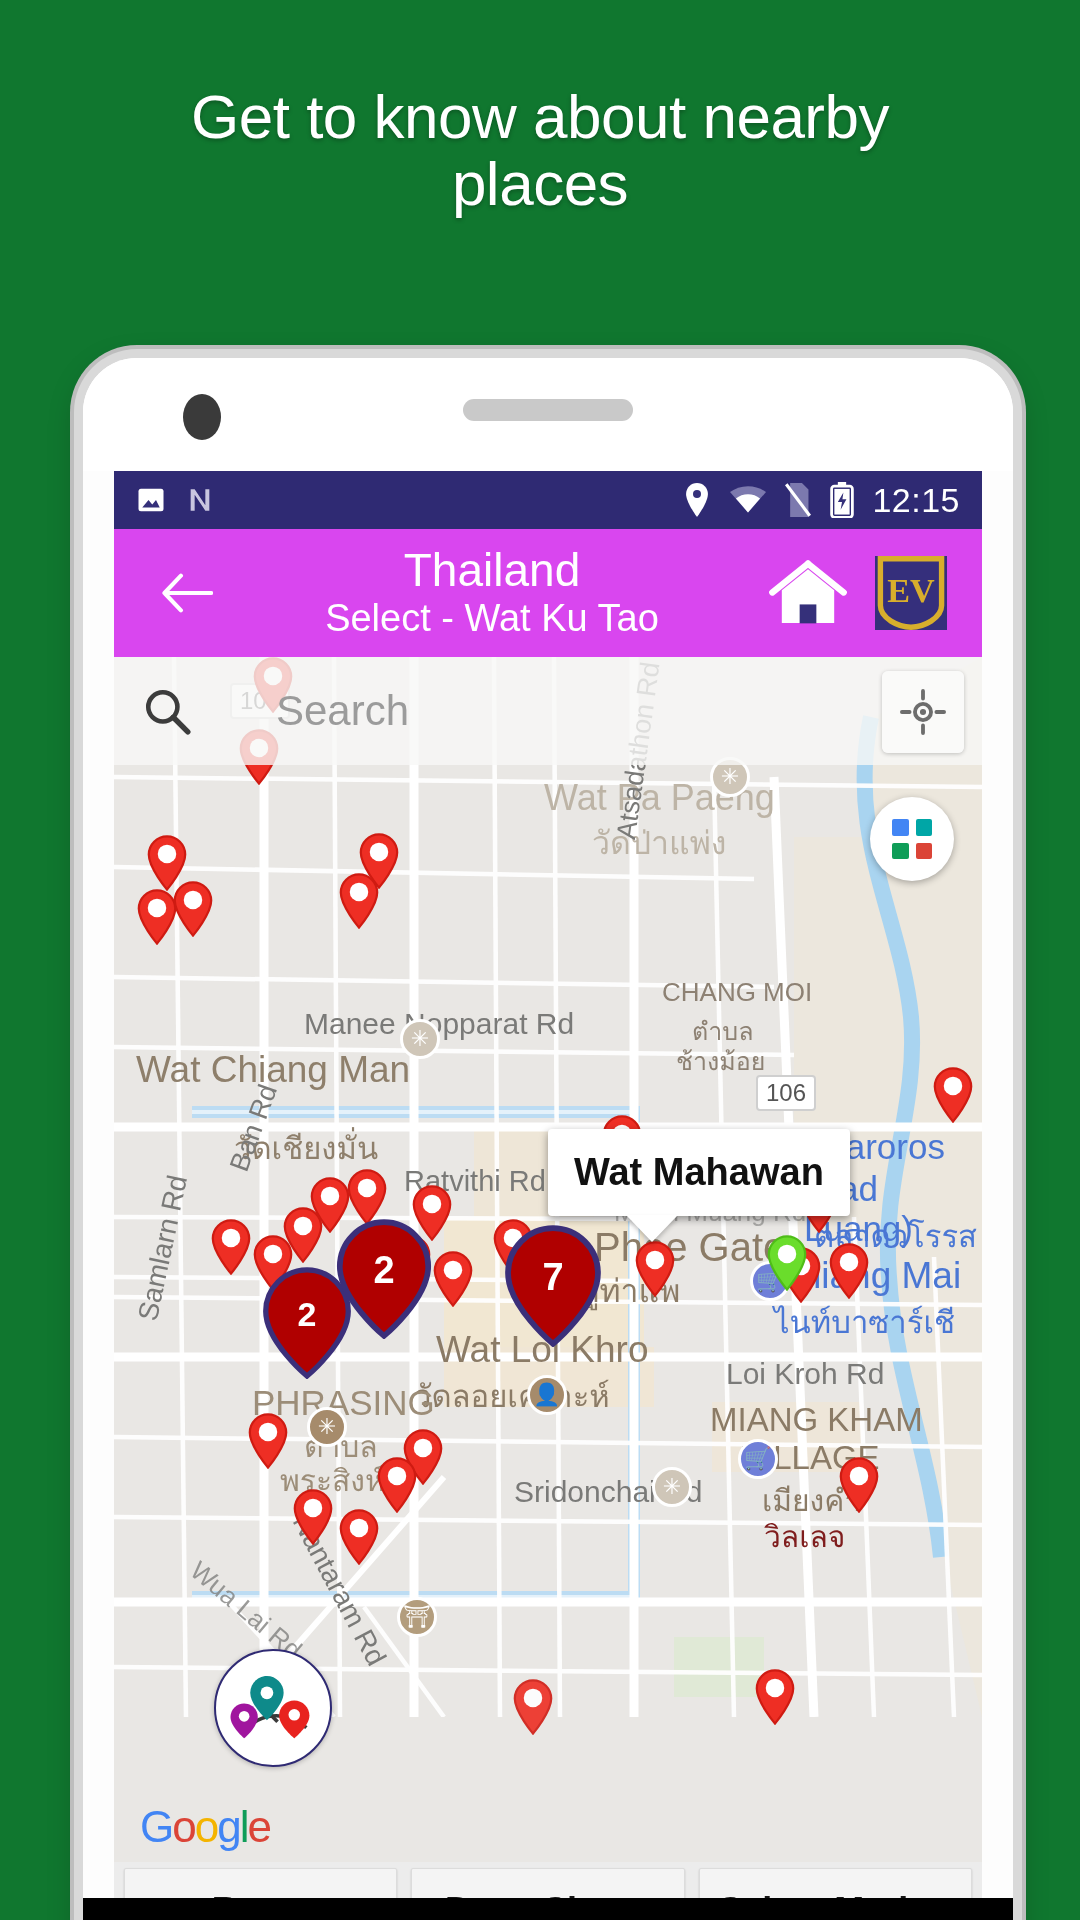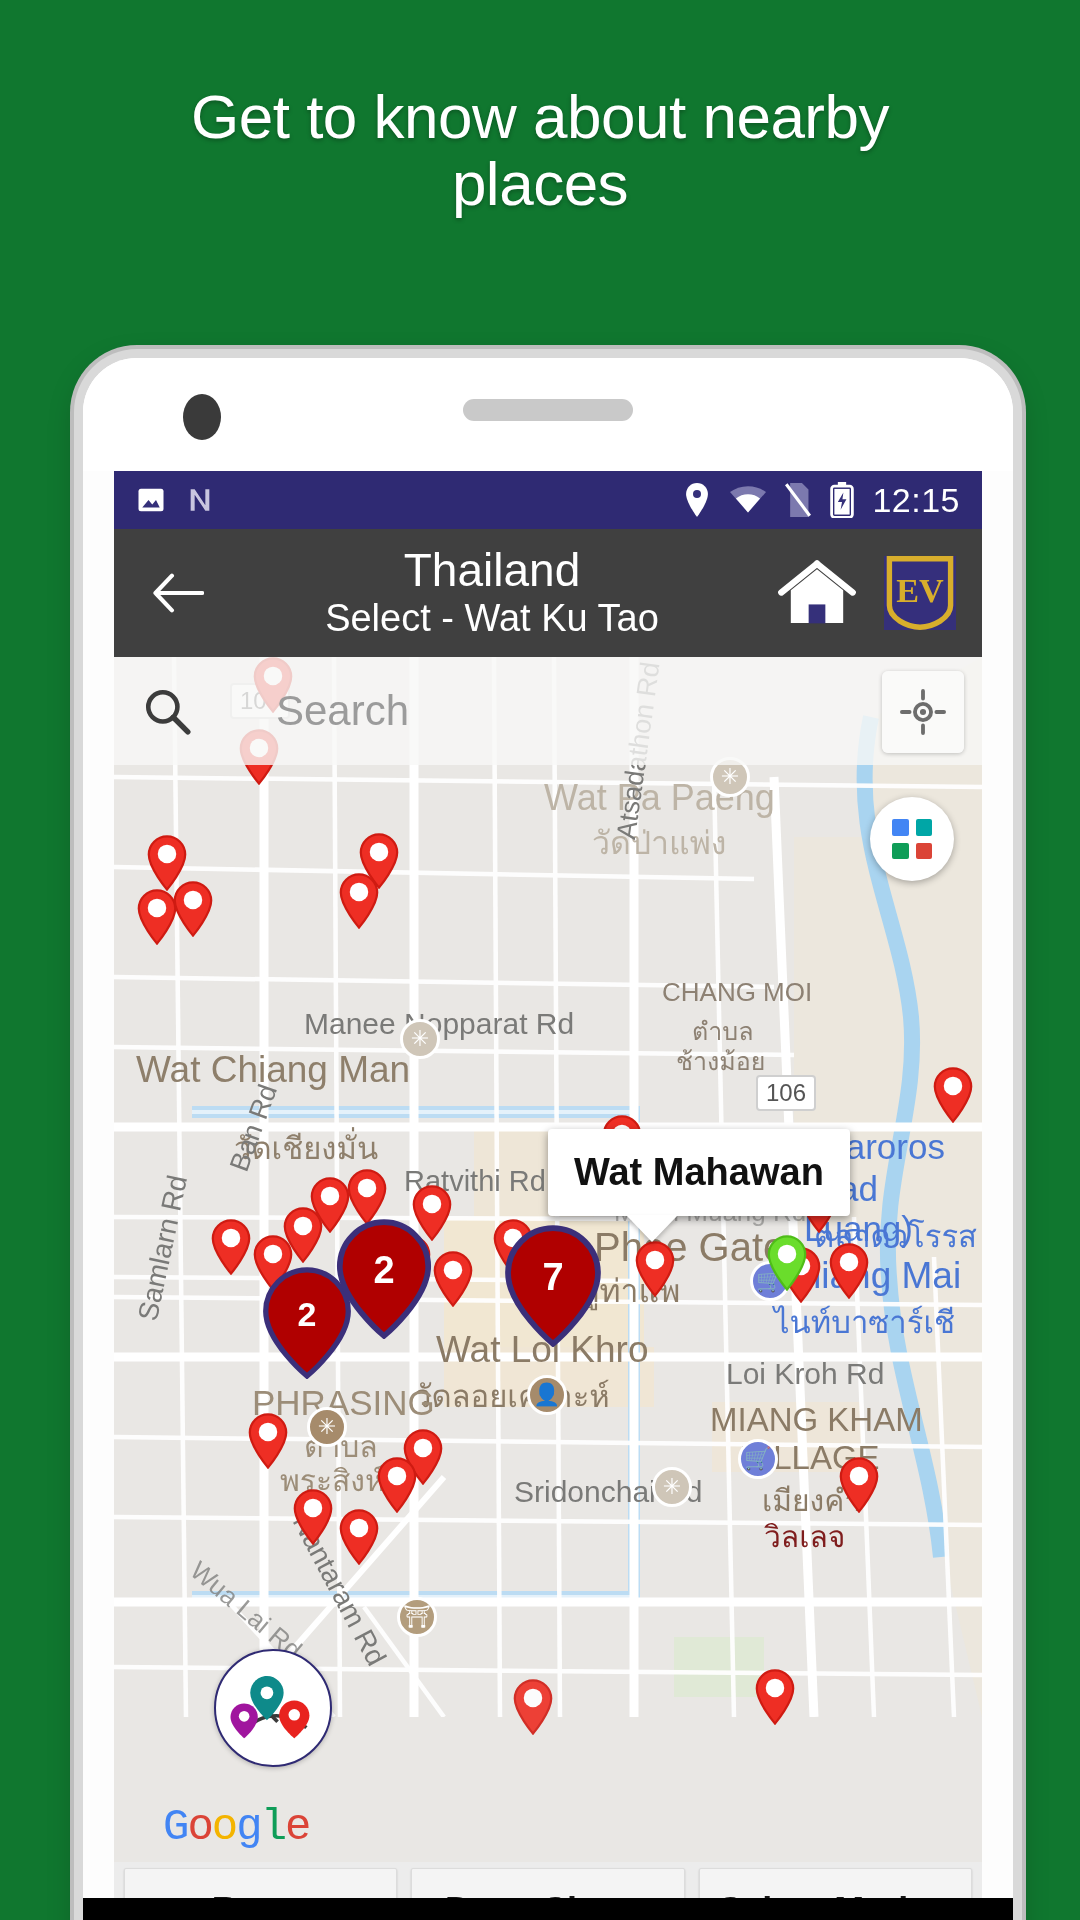--- a/index.html
+++ b/index.html
@@ -54,22 +54,22 @@
     display:flex; align-items:center; padding:0 22px;
     color:#fff;
   }
   .sb-left { display:flex; align-items:center; gap:18px; }
   .sb-right { margin-left:auto; display:flex; align-items:center; gap:18px; }
   .sb-time { font-size:34px; font-weight:400; letter-spacing:.5px; }
   .ico { display:inline-block; line-height:0; }
 
   
   .appbar {
-    height:128px; background:#404040;
-    display:flex; align-items:center; padding:0 26px;
+    height:128px; background:#d946ef;
+    display:flex; align-items:center; padding:0 35px;
     position:relative;
   }
   .back-arrow { width:76px; display:flex; justify-content:center; cursor:pointer; }
   .titles { flex:1; display:flex; flex-direction:column; align-items:center;
             justify-content:center; margin-left:-10px; }
   .title-main { color:#fff; font-size:46px; font-weight:400; line-height:1.05; }
   .title-sub  { color:#fff; font-size:38px; font-weight:400; line-height:1.15; margin-top:3px;}
   .appbar-actions { display:flex; align-items:center; gap:28px; }
   .ev-logo {
     width:72px; height:74px; background:#35307a;
@@ -107,22 +107,21 @@
     background:#ffffff; box-shadow:0 2px 7px rgba(0,0,0,.3);
     display:grid; grid-template-columns:1fr 1fr; grid-template-rows:1fr 1fr;
     gap:7px; padding:22px; z-index:30;
   }
   .maptype-fab i { display:block; border-radius:2px; }
 
   
   .gwatermark {
     position:absolute; left:26px; bottom:10px; z-index:25;
     font-size:44px; font-weight:500; letter-spacing:-2px;
-    font-family:Liberation Mono, monospace;
-    margin-left:23px;
+    font-family:Liberation Sans, sans-serif;
   }
   .gwatermark span:nth-child(1){color:#4285F4}
   .gwatermark span:nth-child(2){color:#DB4437}
   .gwatermark span:nth-child(3){color:#F4B400}
   .gwatermark span:nth-child(4){color:#4285F4}
   .gwatermark span:nth-child(5){color:#0F9D58}
   .gwatermark span:nth-child(6){color:#DB4437}
 
   .applogo-circle {
     position:absolute; left:100px; bottom:95px; z-index:26;

